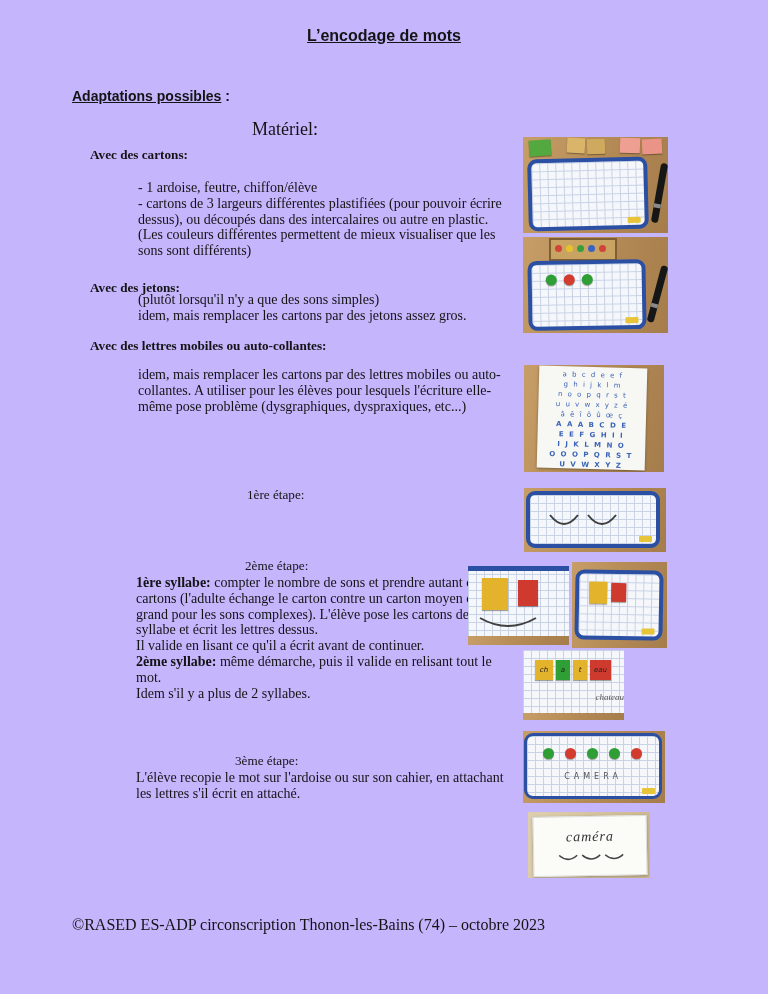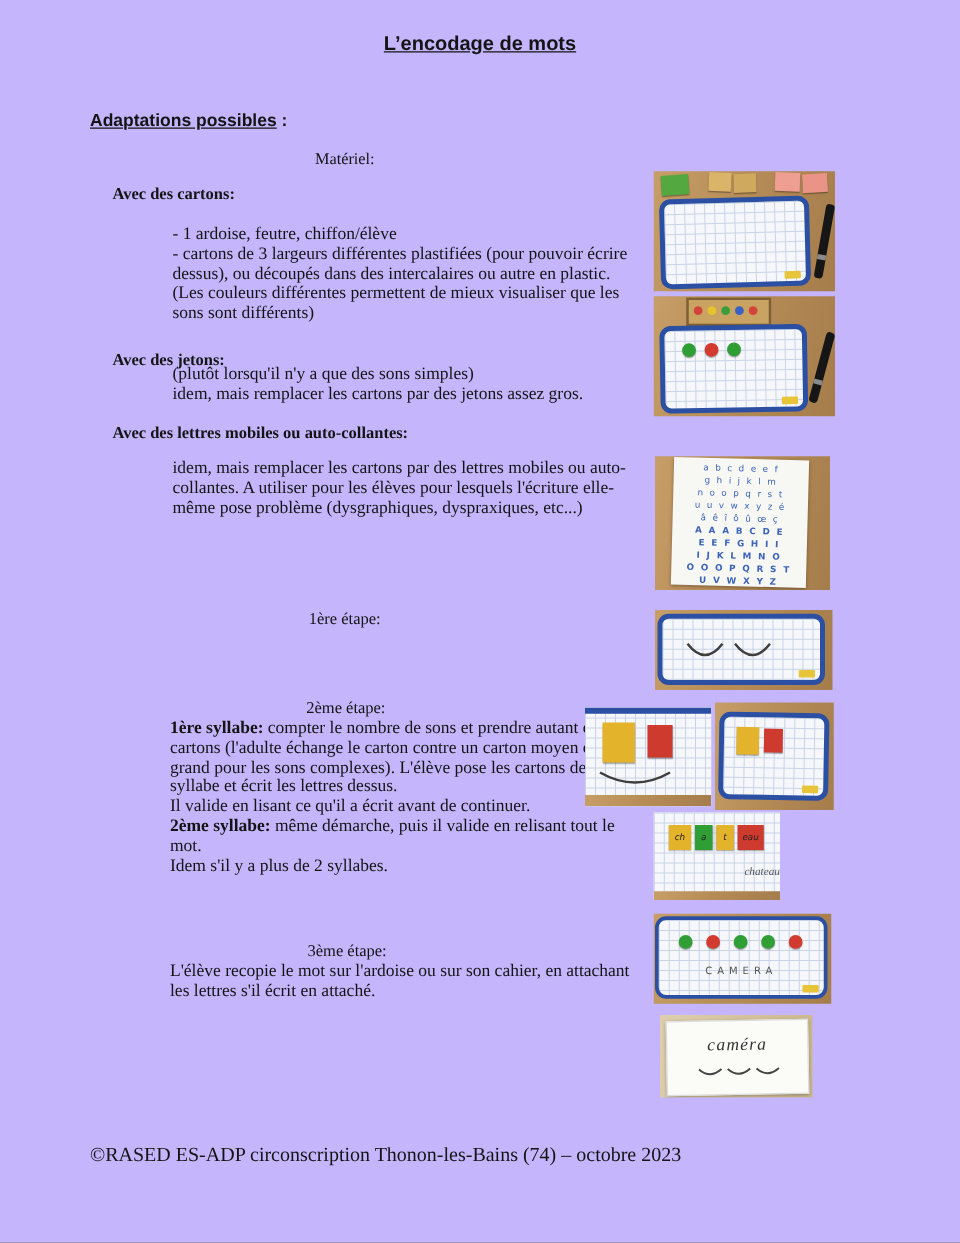--- a/index.html
+++ b/index.html
@@ -7,21 +7,21 @@
         font-family:"Liberation Serif",serif;color:#141414;overflow:hidden;}
 
   
   .abs{position:absolute;}
   .title{top:27px;left:0;width:768px;text-align:center;
          font-family:"Liberation Sans",sans-serif;font-weight:bold;font-size:16px;}
   .title .u{text-decoration:underline;}
   .adaptations{top:88px;left:72px;font-family:"Liberation Sans",sans-serif;
                font-weight:bold;font-size:14px;}
   .adaptations .u{text-decoration:underline;}
-  .materiel{top:119px;left:252px;font-size:13px;}
+  .materiel{top:119px;left:252px;font-size:18px;}
   .sec-h{font-weight:bold;font-size:13.2px;}
   .body{font-size:14px;line-height:1.13;white-space:pre-line;margin-left:48px;}
   .step-h{font-size:13.2px;}
   .footer{top:916px;left:72px;font-size:16px;}
 
   
   .photo{position:absolute;overflow:hidden;}
   .wood{background:linear-gradient(105deg,#c79e68 0%,#b68c57 45%,#a57d4b 100%);}
   .woodlight{background:linear-gradient(100deg,#ddcfae 0%,#ccb78e 100%);}
   .gridbg{background-color:#f5f7fb;
@@ -85,21 +85,21 @@
   <div class="abs sec-h" style="top:338px;left:90px;">Avec des lettres mobiles ou auto-collantes:</div>
 
   <div class="abs step-h" style="top:487px;left:247px;">1ère étape:</div>
 
   <div class="abs step-h" style="top:558px;left:245px;">2ème étape:</div>
   <div class="abs body" style="top:575px;left:88px;width:378px;"><strong>1ère syllabe:</strong><span> compter le nombre de sons et prendre autant de cartons (l'adulte échange le carton contre un carton moyen ou grand pour les sons complexes). L'élève pose les cartons de la syllabe et écrit les lettres dessus.
 Il valide en lisant ce qu'il a écrit avant de continuer.
 </span><strong>2ème syllabe:</strong><span> même démarche, puis il valide en relisant tout le mot.
 Idem s'il y a plus de 2 syllabes.</span></div>
 
-  <div class="abs step-h" style="top:753px;left:246px;">3ème étape:</div>
+  <div class="abs step-h" style="top:753px;left:235px;">3ème étape:</div>
   <div class="abs body" style="top:770px;left:88px;width:378px;">L'élève recopie le mot sur l'ardoise ou sur son cahier, en attachant les lettres s'il écrit en attaché.</div>
 
   <div class="abs footer">©RASED ES-ADP circonscription Thonon-les-Bains (74) – octobre 2023</div>
 
   <div class="photo wood" style="left:523px;top:137px;width:145px;height:96px;">
     <div class="card" style="left: 6px; top: 3px; width: 22px; height: 16px; transform: rotate(-4deg); background-color: rgb(83, 169, 63);"></div>
     <div class="card" style="left: 44px; top: 1px; width: 18px; height: 15px; transform: rotate(3deg); background-color: rgb(217, 180, 105);"></div>
     <div class="card" style="left: 64px; top: 2px; width: 18px; height: 15px; transform: rotate(-2deg); background-color: rgb(207, 169, 94);"></div>
     <div class="card" style="left: 97px; top: 1px; width: 20px; height: 15px; transform: rotate(2deg); background-color: rgb(239, 159, 146);"></div>
     <div class="card" style="left: 119px; top: 2px; width: 20px; height: 15px; transform: rotate(-3deg); background-color: rgb(233, 148, 134);"></div>

